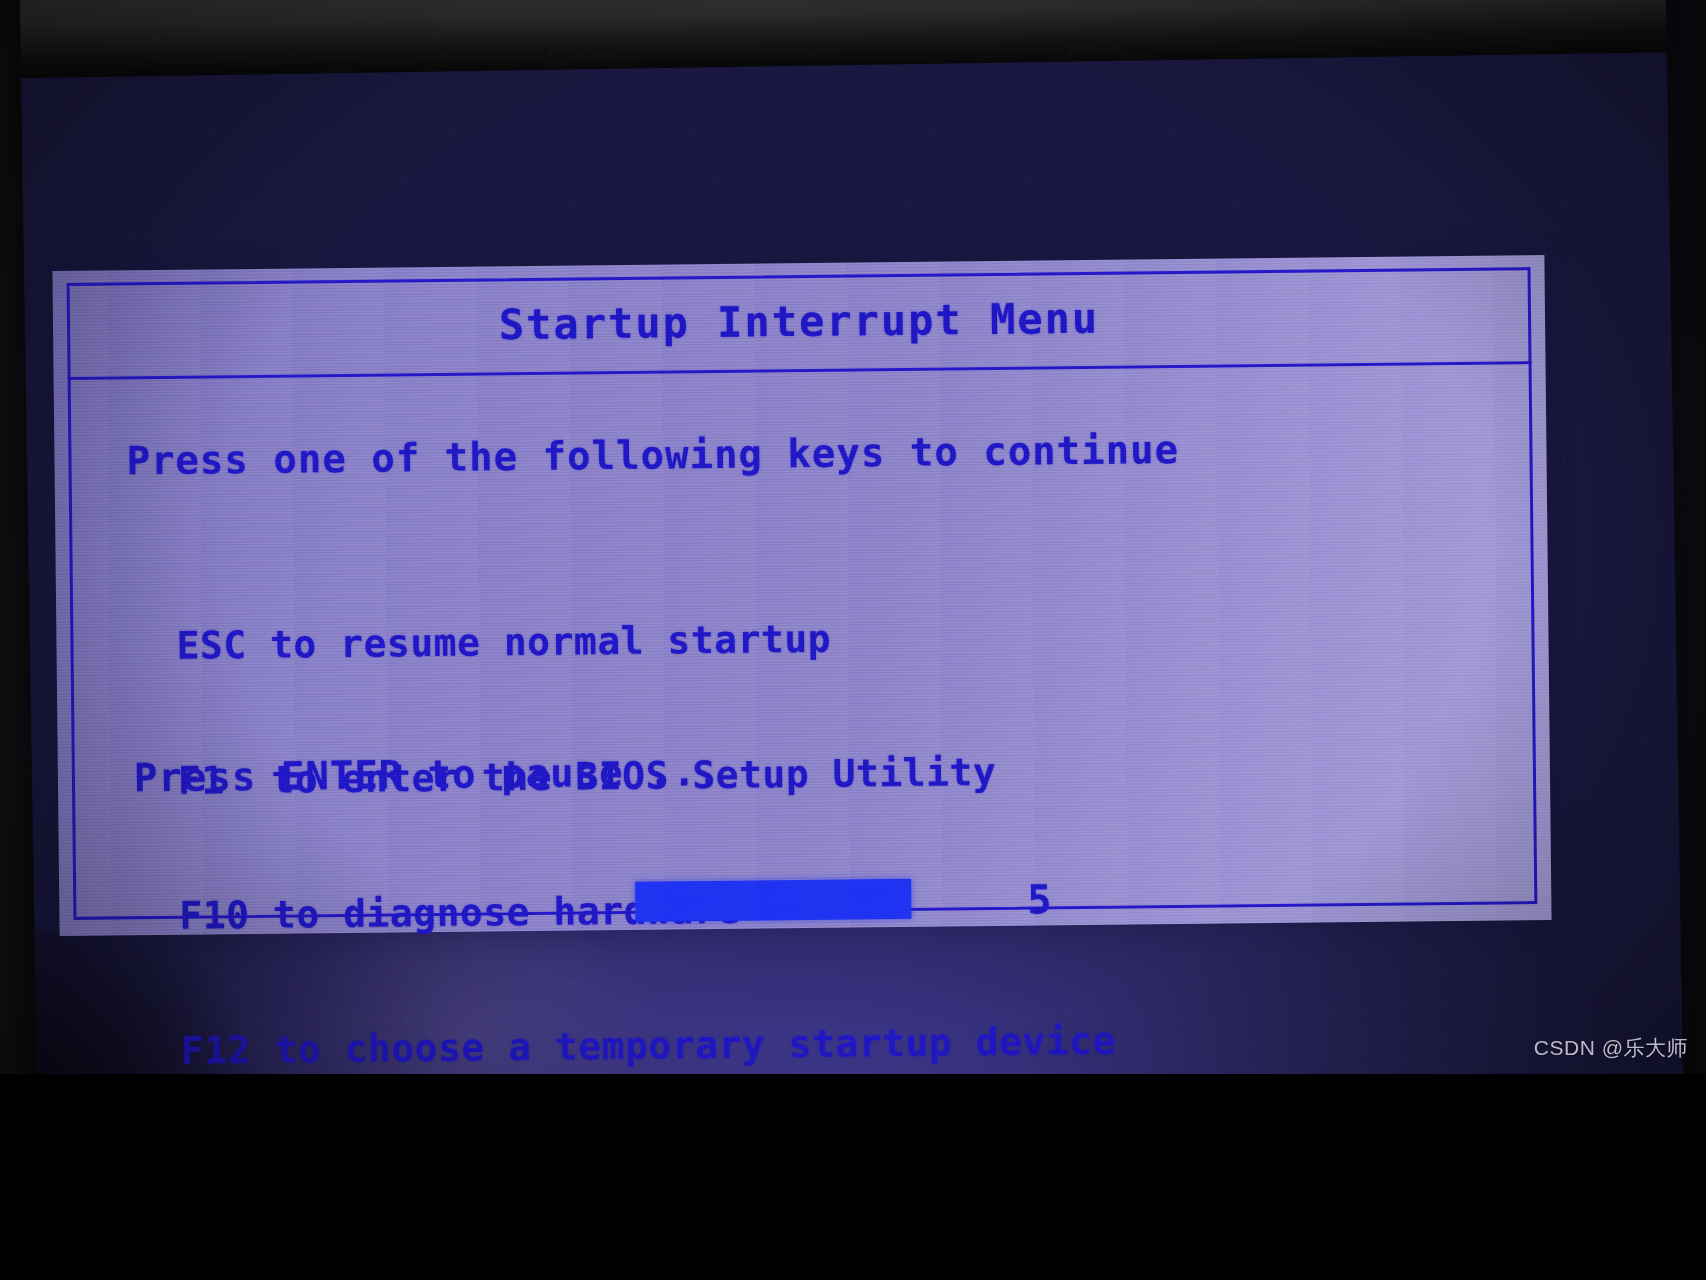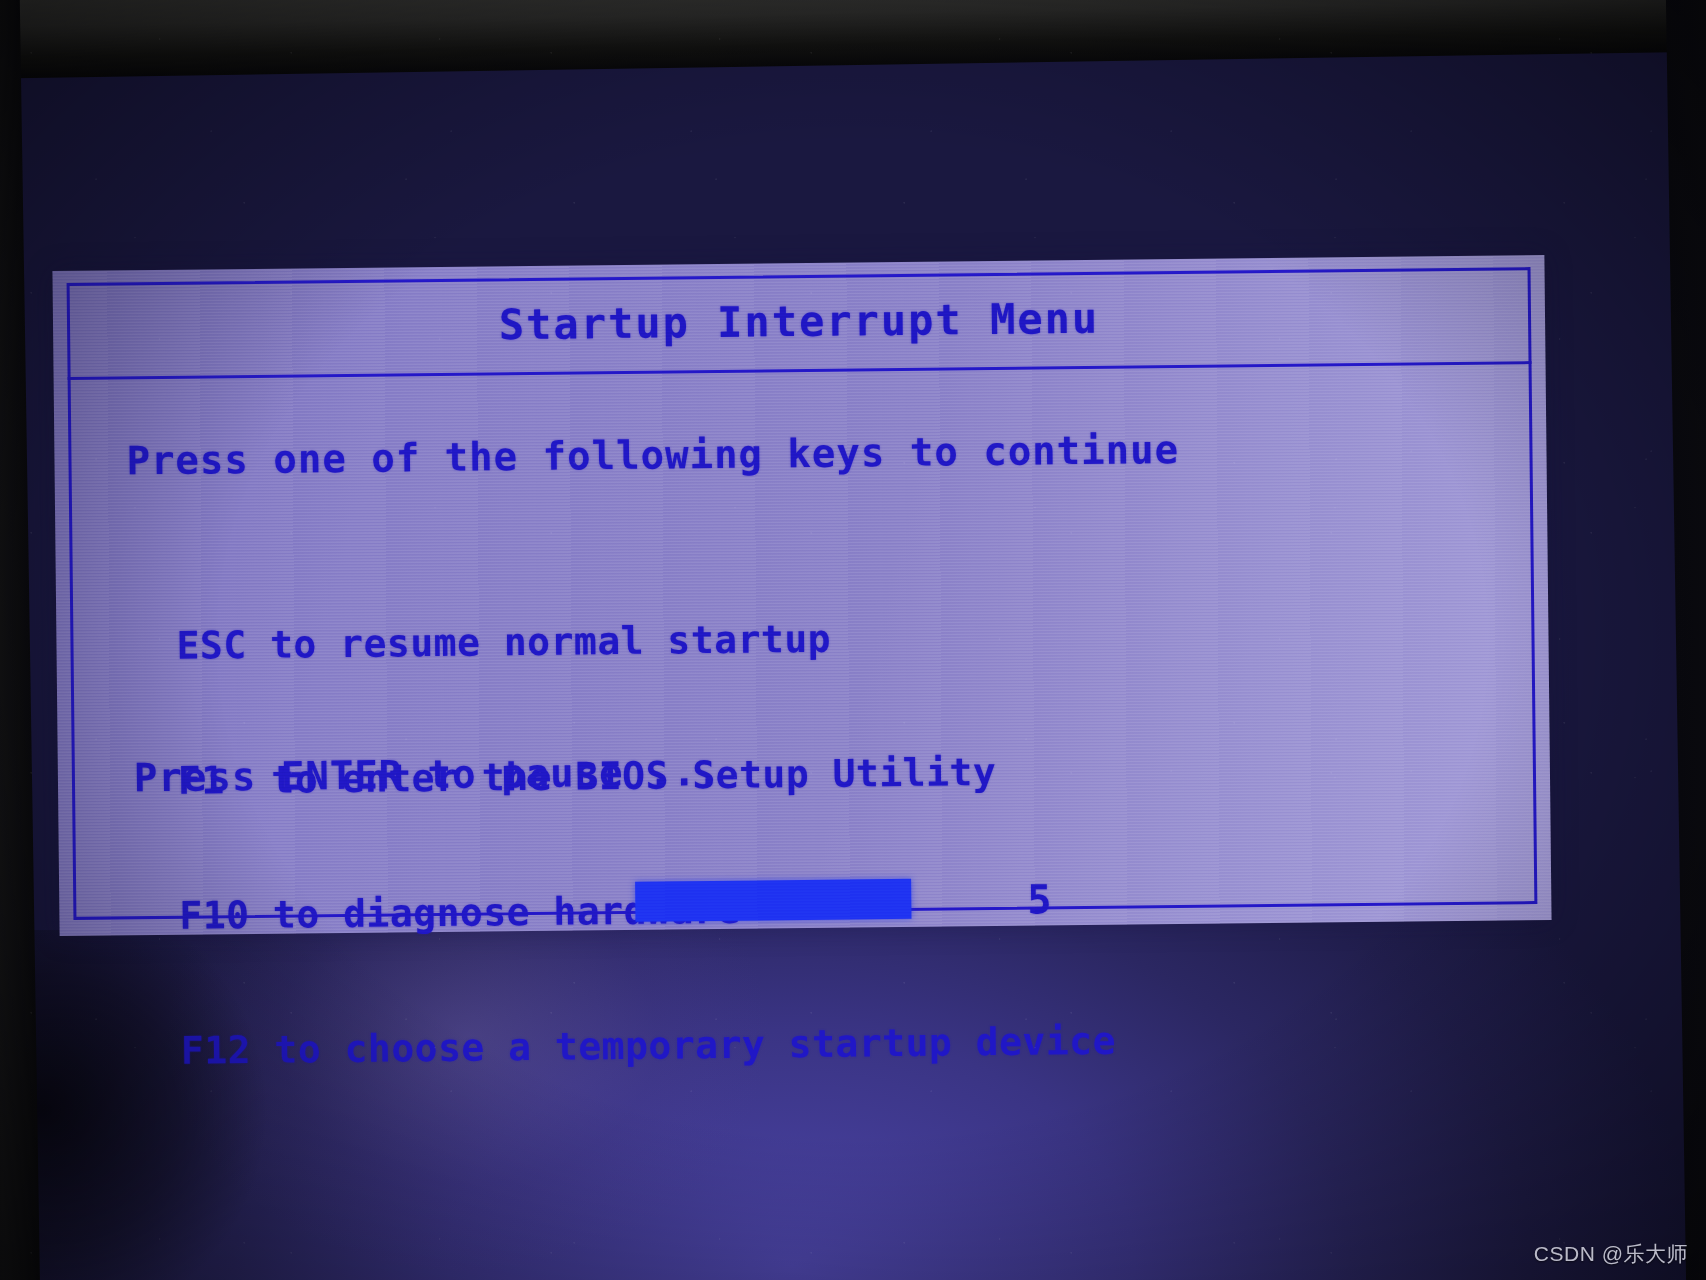--- a/index.html
+++ b/index.html
@@ -1,19 +1,19 @@
 <!DOCTYPE html>
 <html><head>
 <meta charset="utf-8">
 <style>
   html,body{margin:0;padding:0;background:#000;}
   body{width:1706px;height:1280px;overflow:hidden;font-family:"DejaVu Sans Mono",monospace;}
 
   
-  #stage{position:relative;width:1706px;height:1280px;overflow:hidden;background:#4c1d95;}
+  #stage{position:relative;width:1706px;height:1074px;overflow:hidden;background:#4c1d95;}
 
   
   .bezel-top{position:absolute;left:-40px;top:-30px;width:1790px;height:95px;
     background:linear-gradient(180deg,#3a3a38 0%,#2b2b2a 45%,#121211 78%,#08080a 100%);
     transform:rotate(-0.9deg);z-index:6;}
   .bezel-left{position:absolute;left:-60px;top:-20px;width:90px;height:1340px;
     background:linear-gradient(90deg,#0b0b0d 0%,#141416 60%,#0a0a0d 100%);
     transform:rotate(-0.9deg);z-index:6;}
   .bezel-right{position:absolute;left:1676px;top:-40px;width:120px;height:1360px;
     background:linear-gradient(90deg,#0a0a10 0%,#0d0d12 50%,#09090c 100%);

